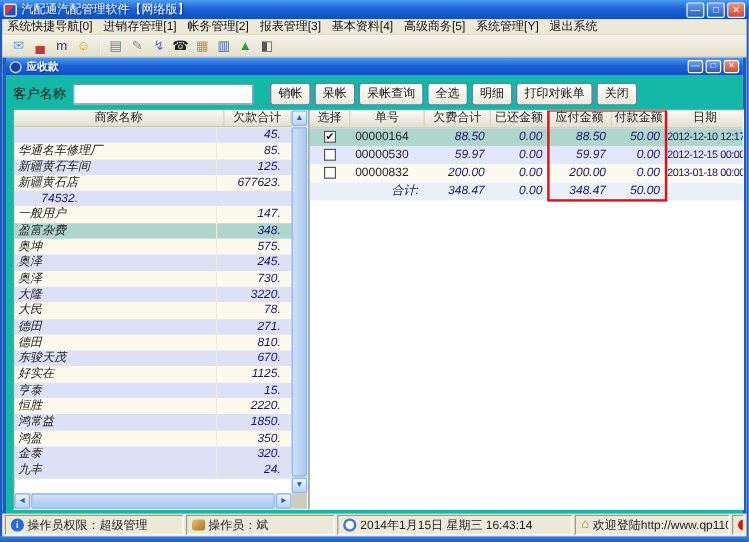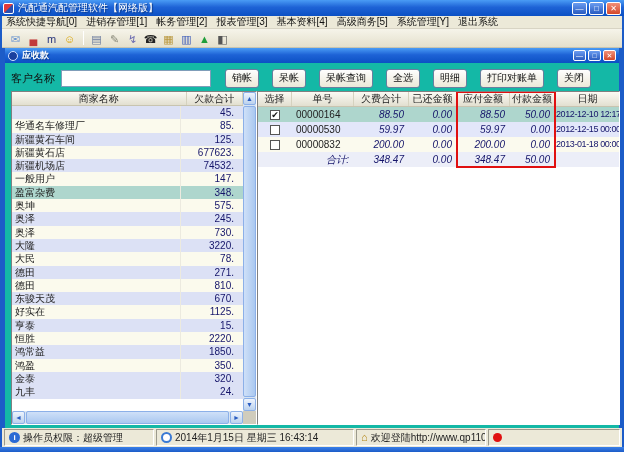--- a/index.html
+++ b/index.html
@@ -52,34 +52,34 @@
   .dbtn.close { background:linear-gradient(180deg,#f09078,#d4482a); }
 
   .dlg-client { position:relative; height:365px; background:#14b8a6; }
 
   
   .query-row { position:absolute; left:6px; top:4px; right:6px; height:22px;
     display:flex; align-items:center; }
   .cust-label { font-size:11px; color:#111; margin-right:6px; white-space:nowrap; }
   .cust-input { width:150px; height:17px; background:#fff; border:1px solid #7f9db9;
     font-size:11px; padding:0 3px; margin-right:14px; }
-  .btn-row { display:flex; gap:13px; }
+  .btn-row { display:flex; gap:3px; }
   .dlg-btn { height:19px; padding:0 6px; font-size:10px; white-space:nowrap;
     background:linear-gradient(180deg,#fefefe,#ece9d8); border:1px solid #6a7f9e;
     border-radius:3px; color:#111; font-family:inherit; }
 
   
   .left-panel { position:absolute; left:6px; top:28px; width:246px; height:334px;
     background:#fff; border:1px solid #808080; border-right-color:#fff; border-bottom-color:#fff; }
   .lheader { display:flex; height:14px; background:linear-gradient(180deg,#fbfaf4,#e2dfd0);
     border-bottom:1px solid #c8c4b0; }
   .lh-cell { font-size:10px; text-align:center; line-height:13px; color:#222;
     border-right:1px solid #d5d2bf; overflow:hidden; white-space:nowrap; }
   .lrows { position:absolute; left:0; top:14px; width:233px; height:307px; overflow:hidden; }
-  .lrow { display:flex; height:13.3px; }
+  .lrow { display:flex; height:13.3px;font-style:italic; }
   .lrow.alt0 { background:#dce1f5; }
   .lrow.alt1 { background:#fbfaed; }
   .lrow.sel  { background:#aed6cd; }
   .lc-name { width:169px; font-size:10px; line-height:13px; padding-left:3px;
     white-space:nowrap; overflow:hidden; border-right:1px solid #eceadf; }
   .lc-amt { width:57px; font-size:10px; line-height:13px; text-align:right; padding-right:4px;
     white-space:nowrap; overflow:hidden; color:#15156a; }
 
   
   .vscroll { position:absolute; right:0; top:0; width:13px; bottom:13px; background:#d8e4f2; }
@@ -215,21 +215,20 @@
               </div>
               <div class="lrow alt0">
                 <span class="lc-name">新疆黄石车间</span>
                 <span class="lc-amt">125.</span>
               </div>
               <div class="lrow alt1">
                 <span class="lc-name">新疆黄石店</span>
                 <span class="lc-amt">677623.</span>
               </div>
               <div class="lrow alt0">
-                <span class="lc-name">新疆机场店</span>
                 <span class="lc-amt">74532.</span>
               </div>
               <div class="lrow alt1">
                 <span class="lc-name">一般用户</span>
                 <span class="lc-amt">147.</span>
               </div>
               <div class="lrow sel">
                 <span class="lc-name">盈富杂费</span>
                 <span class="lc-amt">348.</span>
               </div>
@@ -359,20 +358,24 @@
         </div>
       </div>
     </div>
   </div>
 
   <div class="statusbar">
       <div class="seg" style="width: 150px;">
         <span class="sic ic-info">i</span>
         <span>操作员权限：超级管理</span>
       </div>
+      <div class="seg" style="width: 126px;">
+        <span class="sic ic-oper"></span>
+        <span>操作员：斌</span>
+      </div>
       <div class="seg" style="width: 198px;">
         <span class="sic ic-clock"></span>
         <span>2014年1月15日  星期三 16:43:14</span>
       </div>
       <div class="seg" style="width: 130px;">
         <span class="sic ic-home">⌂</span>
         <span>欢迎登陆http://www.qp110.com</span>
       </div>
       <div class="seg" style="flex: 1 1 0%;">
         <span class="sic ic-dot"></span>

